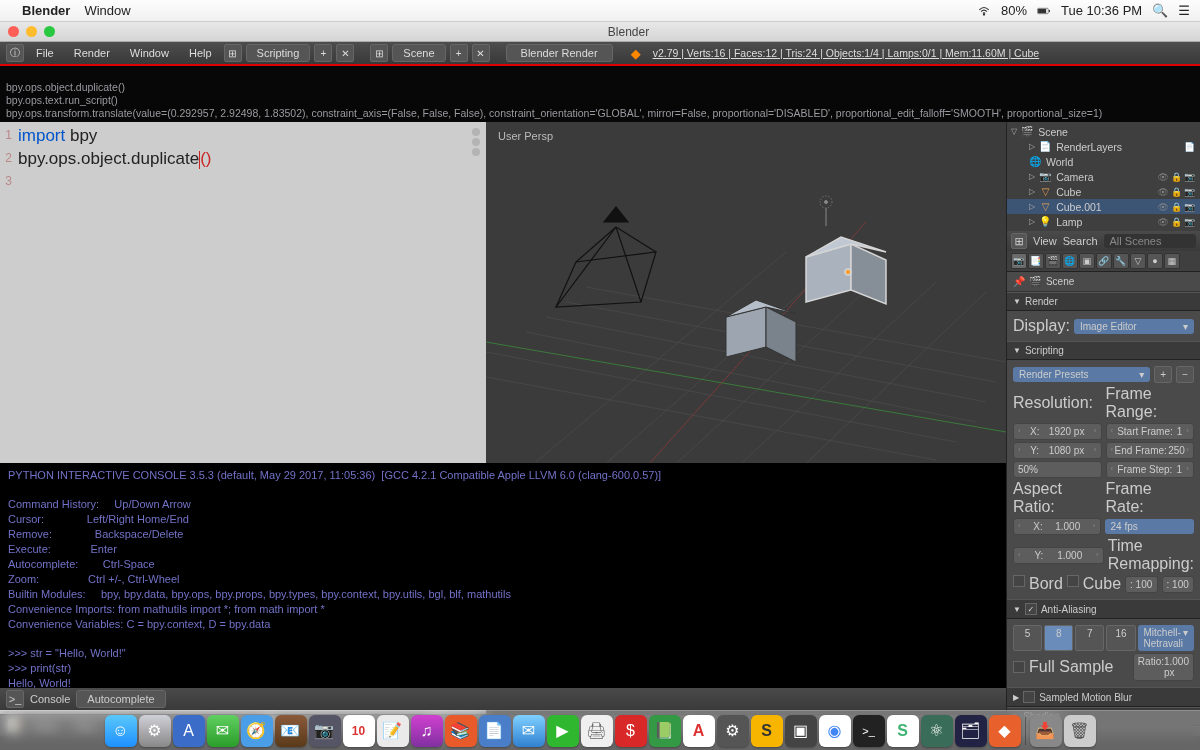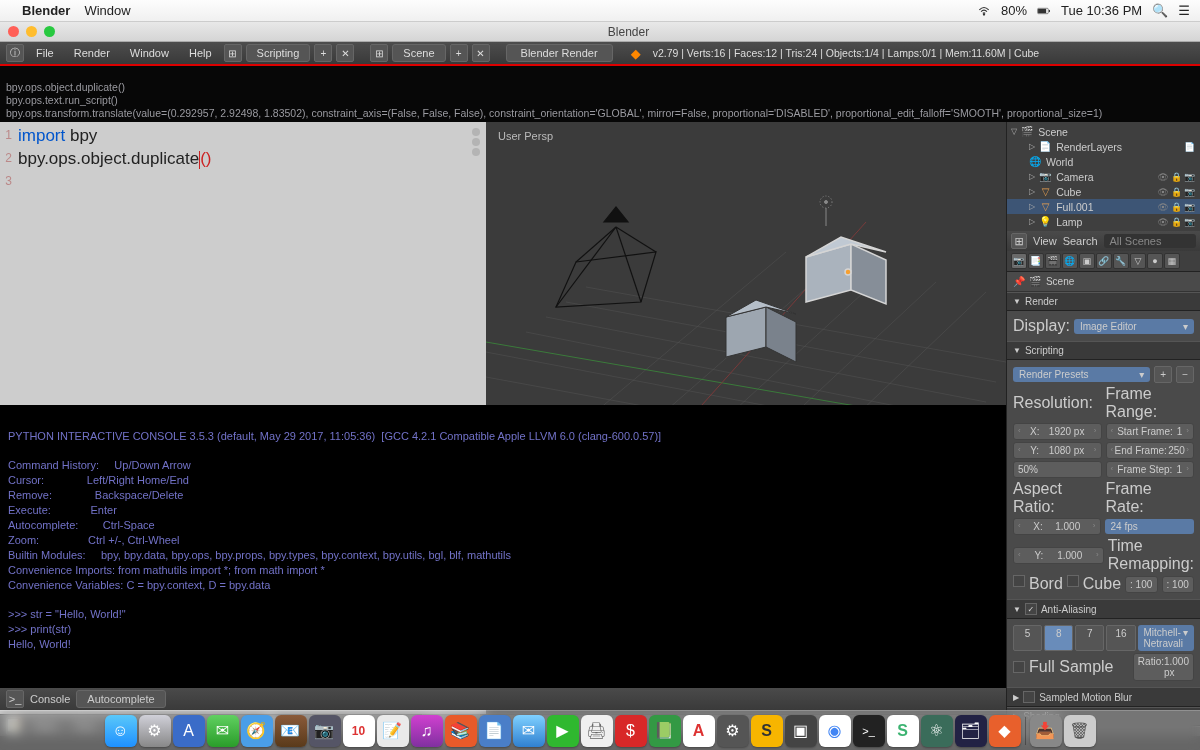--- a/index.html
+++ b/index.html
@@ -20,21 +20,21 @@
 .traffic span { width:11px; height:11px; border-radius:50%; display:block; }
 .traffic .r{background:#ff5f57;} .traffic .y{background:#ffbd2e;} .traffic .g{background:#28c940;}
 .title-bar .win-title{flex:1;text-align:center;}
 
 
 .bl-topbar { height:24px; background:linear-gradient(#4d4d4d,#393939); display:flex; align-items:center; padding:0 6px; gap:4px; border-bottom:2px solid #d00; font-size:11px; color:#ddd; }
 .bl-topbar .menu-link { padding:2px 8px; cursor:pointer; }
 .bl-topbar .pill { background:#555; padding:2px 10px; border-radius:3px; border:1px solid #666; }
 .bl-topbar .btn-sq { width:18px; height:18px; background:#555; border:1px solid #666; border-radius:2px; display:flex; align-items:center; justify-content:center; font-size:10px; }
 .bl-topbar .render-sel { background:#555; border:1px solid #666; padding:2px 14px; border-radius:3px; }
-.bl-topbar .stats { color:#ddd; font-size:10.5px; margin-left:4px; }
+.bl-topbar .stats { color:#ddd; font-size:10.5px; margin-left:4px;text-decoration:underline; }
 .bl-topbar .blender-icon { color:#f80; font-size:13px; margin-right:4px; }
 
 
 .info-log { background:#070707; color:#9a9aa0; font-family:Menlo,Consolas,monospace; font-size:10.5px; padding:2px 6px; line-height:13px; white-space:pre; overflow:hidden; }
 
 
 .main-row { display:flex; height:calc(750px - 22px - 20px - 24px - 40px - 30px); }
 .left-col { width:486px; display:flex; flex-direction:column; }
 .mid-col { flex:1; display:flex; flex-direction:column; background:#3a3a3a; position:relative; }
 .right-col { width:194px; display:flex; flex-direction:column; background:#494949; border-left:1px solid #222; }
@@ -60,21 +60,21 @@
 .ed-header .menu-link{padding:2px 7px;}
 
 
 .viewport { flex:1; background:#3b3b3b; position:relative; overflow:hidden; }
 .viewport .persp-label { position:absolute; top:8px; left:12px; color:#bbb; font-size:11px; }
 .viewport .obj-label { position:absolute; bottom:6px; left:34px; color:#ddd; font-size:11px; }
 .vp-header { height:22px; background:linear-gradient(#4a4a4a,#3a3a3a); display:flex; align-items:center; padding:0 8px; gap:12px; font-size:11px; border-top:1px solid #222; color:#bbb; }
 .axis-widget { position:absolute; bottom:22px; left:10px; }
 
 
-.console-area { background:#000; height:283px; font-family:Menlo,Consolas,monospace; font-size:11px; color:#7272c8; padding:24px 8px; line-height:14px; overflow:hidden; white-space:pre; }
+.console-area { background:#000; height:225px; font-family:Menlo,Consolas,monospace; font-size:11px; color:#7272c8; padding:5px 8px; line-height:14px; overflow:hidden; white-space:pre; }
 .console-header { height:22px; background:linear-gradient(#4a4a4a,#3a3a3a); display:flex; align-items:center; gap:6px; padding:0 6px; font-size:11px; }
 .console-header .pill { background:#555; padding:2px 10px; border-radius:3px; border:1px solid #666; }
 
 
 .outliner { background:#3f3f3f; font-size:10.5px; padding:2px 0; }
 .outliner .row { display:flex; align-items:center; padding:1px 4px; gap:4px; }
 .outliner .row.sel { background:#3d5575; }
 .outliner .indent { display:inline-block; }
 .outliner .icn { width:13px; height:13px; display:inline-flex; align-items:center; justify-content:center; font-size:10px; }
 .outliner .tri { color:#aaa; font-size:8px; }
@@ -305,21 +305,21 @@
           <span class="indent" style="width:14px"></span>
           <span class="tri">▷</span>
           <span class="icn" style="color:#e8a050">▽</span>
           <span>Cube</span>
           <span class="row-icons">👁 🔒 📷</span>
         </div>
       <div class="row sel">
           <span class="indent" style="width:14px"></span>
           <span class="tri">▷</span>
           <span class="icn" style="color:#e8a050">▽</span>
-          <span>Full.001</span>
+          <span>Cube.001</span>
           <span class="row-icons">👁 🔒 📷</span>
         </div>
       <div class="row">
           <span class="indent" style="width:14px"></span>
           <span class="tri">▷</span>
           <span class="icn">💡</span>
           <span>Lamp</span>
           <span class="row-icons">👁 🔒 📷</span>
         </div>
     </div>

